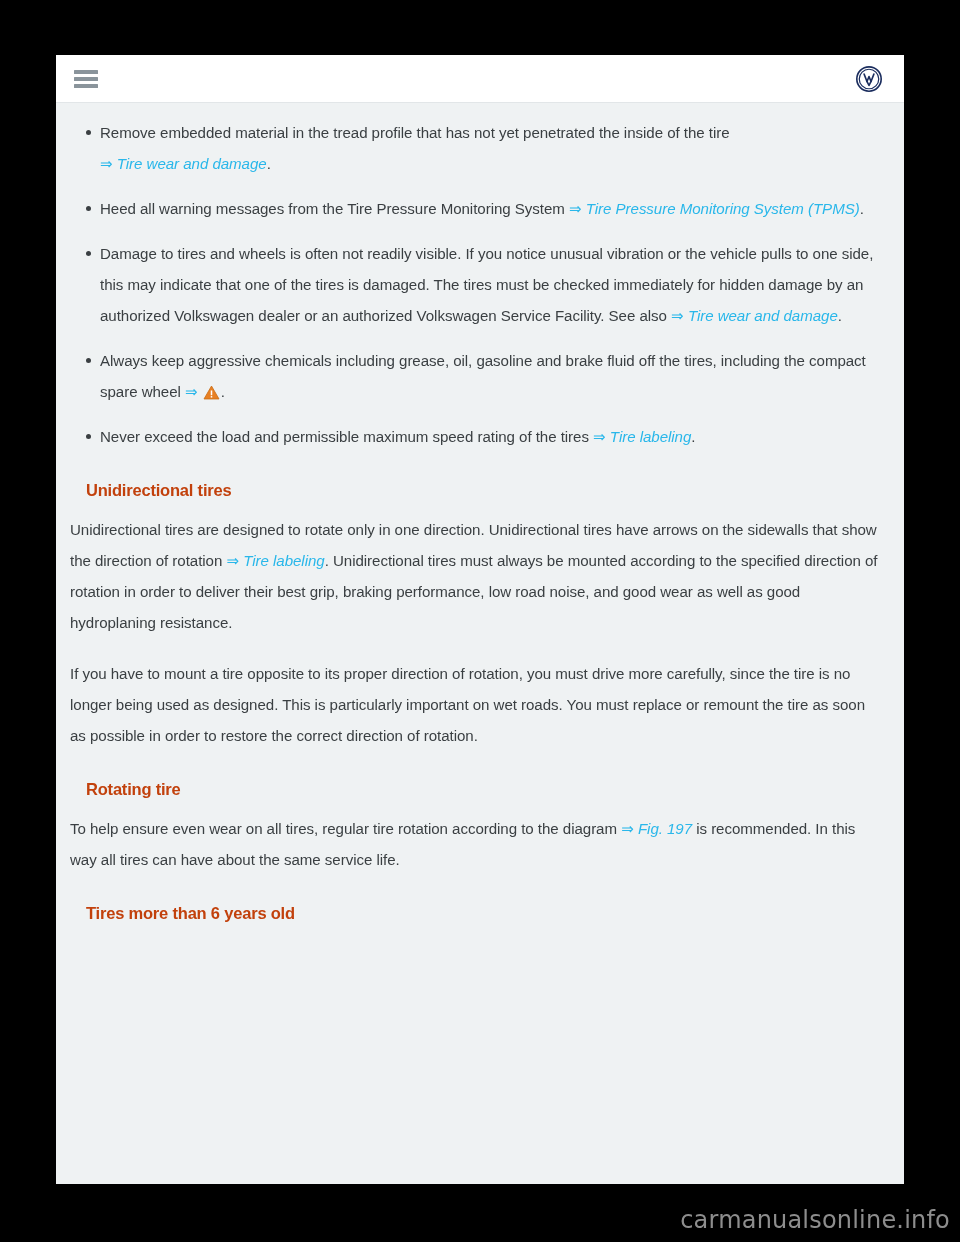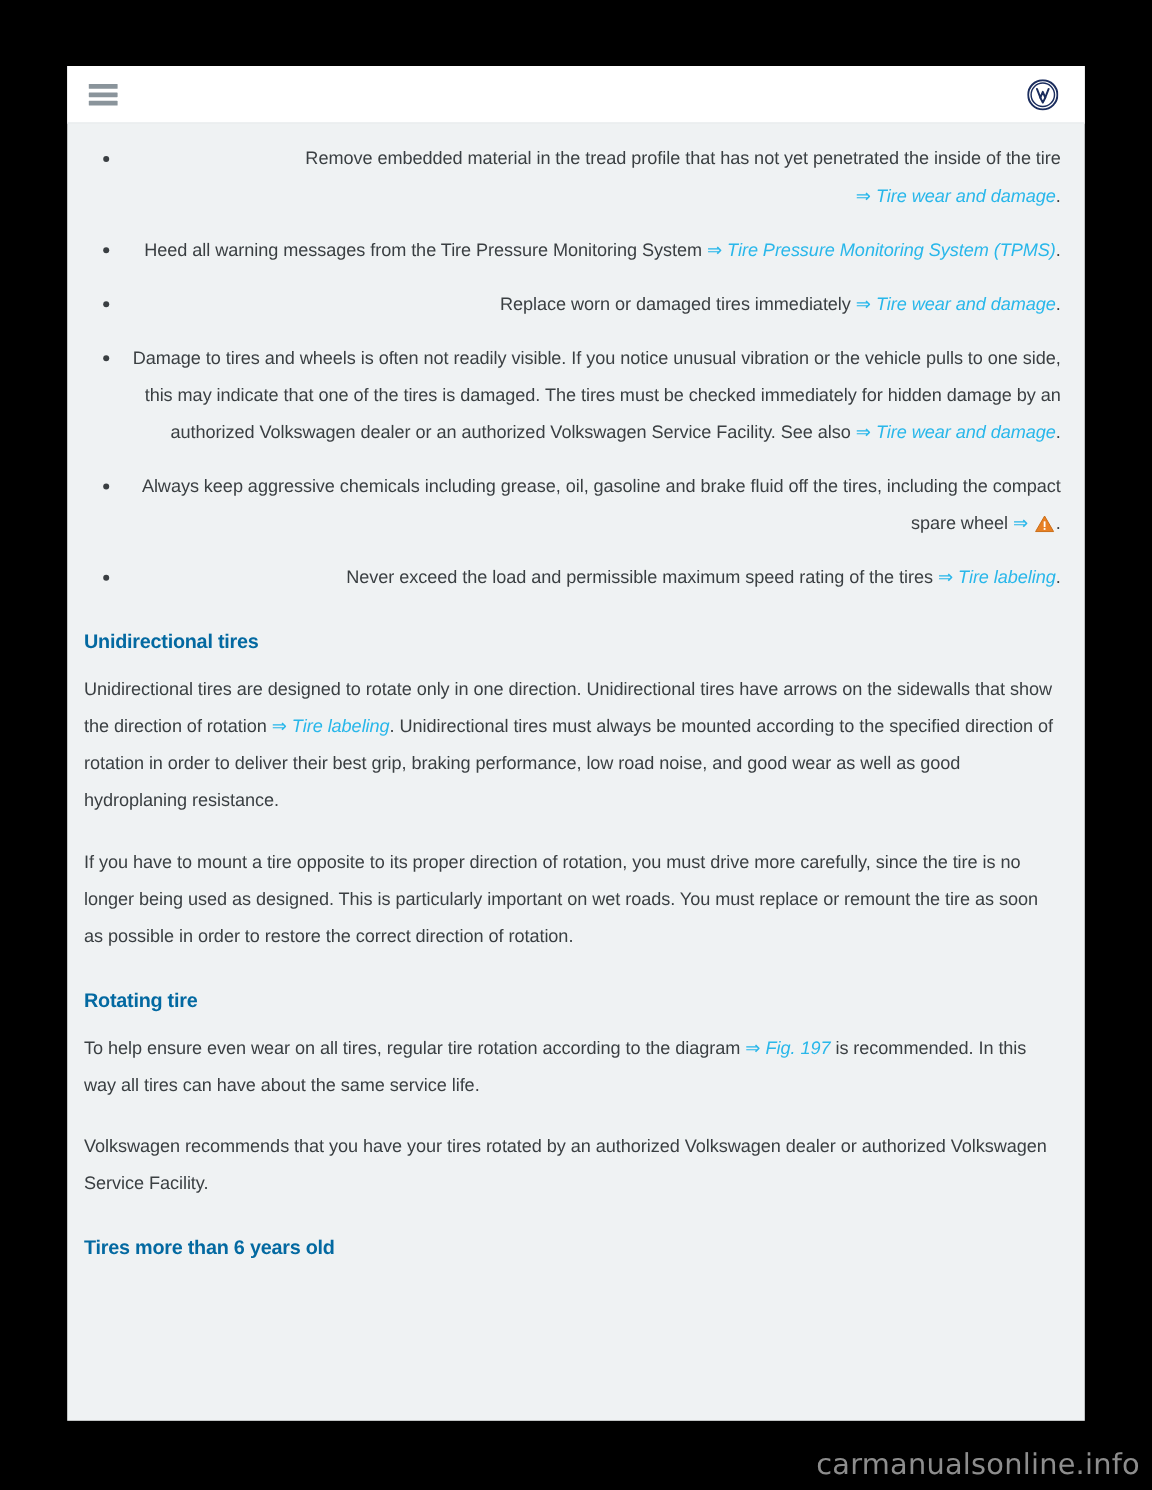--- a/index.html
+++ b/index.html
@@ -75,21 +75,20 @@
 
   ul.bullets {
     list-style: none;
     margin: 0;
     padding: 0;
   }
   ul.bullets > li {
     position: relative;
     padding-left: 30px;
     margin: 0 0 14px 0;
-    text-align: right;
   }
   ul.bullets > li::before {
     content: "";
     position: absolute;
     left: 16px;
     top: 13px;
     width: 5px;
     height: 5px;
     border-radius: 50%;
     background: #3a3f42;
@@ -102,22 +101,22 @@
     white-space: nowrap;
   }
   .arrow {
     color: #29b7ea;
     font-style: normal;
   }
 
   h3.sub {
     font-size: 16.5px;
     font-weight: bold;
-    color: #0369a1;
-    margin: 26px 0 12px 0;
+    color: #c2410c;
+    margin: 26px 0 12px 16px;
     letter-spacing: -0.2px;
     line-height: 24px;
   }
 
   p.para {
     margin: 0 0 20px 0;
   }
   p.para:last-child { margin-bottom: 0; }
 
   .warn-tri {
@@ -170,24 +169,20 @@
         <li>
           <span>Remove embedded material in the tread profile that has not yet penetrated the inside of the tire</span>
           <span class="lnk"><span class="arrow">⇒</span> <span>Tire wear and damage</span></span><span>.</span>
         </li>
 
         <li>
           <span>Heed all warning messages from the Tire Pressure Monitoring System</span>
           <span class="lnk"><span class="arrow">⇒</span> <span>Tire Pressure Monitoring System (TPMS)</span></span><span>.</span>
         </li>
 
-        <li>
-          <span>Replace worn or damaged tires immediately</span>
-          <span class="lnk"><span class="arrow">⇒</span> <span>Tire wear and damage</span></span><span>.</span>
-        </li>
 
         <li>
           <span>Damage to tires and wheels is often not readily visible. If you notice unusual vibration or the vehicle pulls to one side, this may indicate that one of the tires is damaged. The tires must be checked immediately for hidden damage  by an authorized Volkswagen dealer or an authorized Volkswagen Service Facility. See also</span>
           <span class="lnk"><span class="arrow">⇒</span> <span>Tire wear and damage</span></span><span>.</span>
         </li>
 
         <li>
           <span>Always keep aggressive chemicals including grease, oil, gasoline and brake fluid off the tires, including the compact spare wheel</span>
           <span class="arrow">⇒</span>
           <span class="warn-tri">
@@ -218,23 +213,20 @@
         <span>If you have to mount a tire opposite to its proper direction of rotation, you must drive more carefully, since the tire is no longer being used as designed. This is particularly important on wet roads. You must replace or remount the tire as soon as possible in order to restore the correct direction of rotation.</span>
       </p>
 
       <h3 class="sub">Rotating tire</h3>
 
       <p class="para">
         <span>To help ensure even wear on all tires, regular tire rotation according to the diagram</span>
         <span class="lnk"><span class="arrow">⇒</span> <span>Fig. 197</span></span><span> is recommended. In this way all tires can have about the same service life.</span>
       </p>
 
-      <p class="para">
-        <span>Volkswagen recommends that you have your tires rotated by an authorized Volkswagen dealer or authorized Volkswagen Service Facility.</span>
-      </p>
 
       <h3 class="sub">Tires more than 6 years old</h3>
 
     </div>
   </div>
 
   <div class="watermark">carmanualsonline.info</div>
 
 </div>
 

